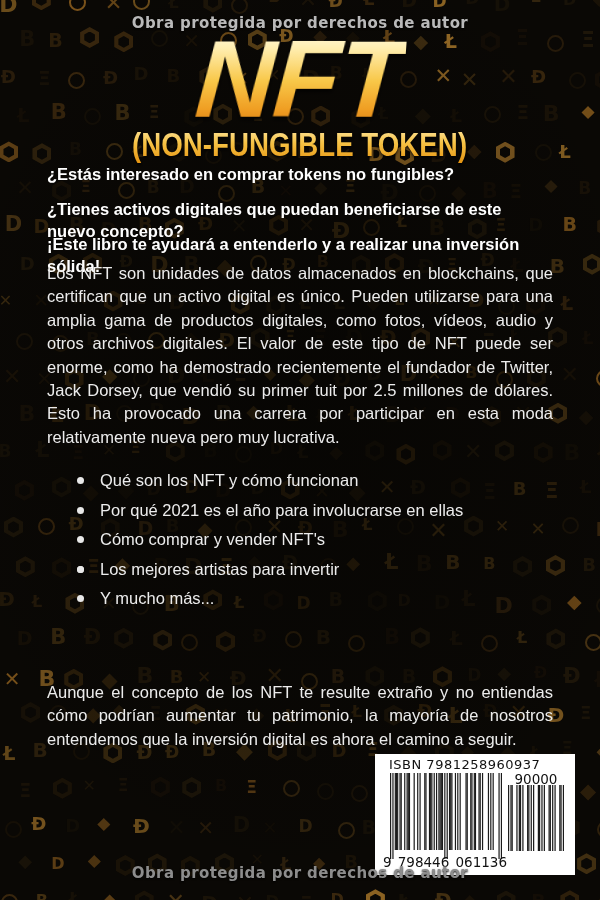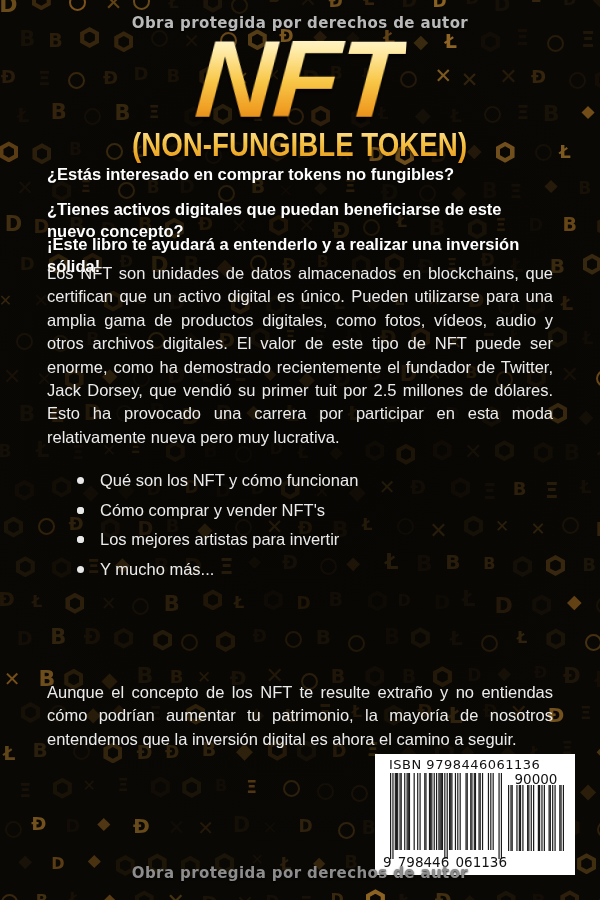--- a/index.html
+++ b/index.html
@@ -824,31 +824,31 @@
   </div>
 
   <div class="col q" id="q1">¿Estás interesado en comprar tokens no fungibles?</div>
   <div class="col q" id="q2">¿Tienes activos digitales que puedan beneficiarse de este nuevo concepto?</div>
   <div class="col q" id="q3">¡Este libro te ayudará a entenderlo y a realizar una inversión sólida!</div>
 
   <p class="col body-p" id="p-main">Los NFT son unidades de datos almacenados en blockchains, que certifican que un activo digital es único. Pueden utilizarse para una amplia gama de productos digitales, como fotos, vídeos, audio y otros archivos digitales. El valor de este tipo de NFT puede ser enorme, como ha demostrado recientemente el fundador de Twitter, Jack Dorsey, que vendió su primer tuit por 2.5 millones de dólares. Esto ha provocado una carrera por participar en esta moda relativamente nueva pero muy lucrativa.</p>
 
   <ul class="bullets">
     <li><span class="dot"></span><span>Qué son los NFT y cómo funcionan</span></li>
-    <li><span class="dot"></span></li>
+    <li><span class="dot"></span><span>Por qué 2021 es el año para involucrarse en ellas</span></li>
     <li><span class="dot"></span><span>Cómo comprar y vender NFT's</span></li>
     <li><span class="dot"></span></li>
     <li><span class="dot"></span><span>Los mejores artistas para invertir</span></li>
     <li><span class="dot"></span><span>Y mucho más...</span></li>
   </ul>
 
   <p class="col body-p" id="p-close">Aunque el concepto de los NFT te resulte extraño y no entiendas cómo podrían aumentar tu patrimonio, la mayoría de nosotros entendemos que la inversión digital es ahora el camino a seguir.</p>
 
   <div class="barcode-box">
-    <div class="isbn-label">ISBN 9798446061136</div>
+    <div class="isbn-label">ISBN 7981258960937</div>
     <svg id="main-bars" width="112" height="86">
         <rect x="0.00" y="0" width="1.20" height="86" fill="#1a1a1a"></rect>
         <rect x="2.36" y="0" width="1.20" height="86" fill="#1a1a1a"></rect>
         <rect x="4.72" y="0" width="1.20" height="77" fill="#1a1a1a"></rect>
         <rect x="5.89" y="0" width="1.20" height="77" fill="#1a1a1a"></rect>
         <rect x="7.07" y="0" width="1.20" height="77" fill="#1a1a1a"></rect>
         <rect x="9.43" y="0" width="1.20" height="77" fill="#1a1a1a"></rect>
         <rect x="10.61" y="0" width="1.20" height="77" fill="#1a1a1a"></rect>
         <rect x="14.15" y="0" width="1.20" height="77" fill="#1a1a1a"></rect>
         <rect x="16.51" y="0" width="1.20" height="77" fill="#1a1a1a"></rect>

